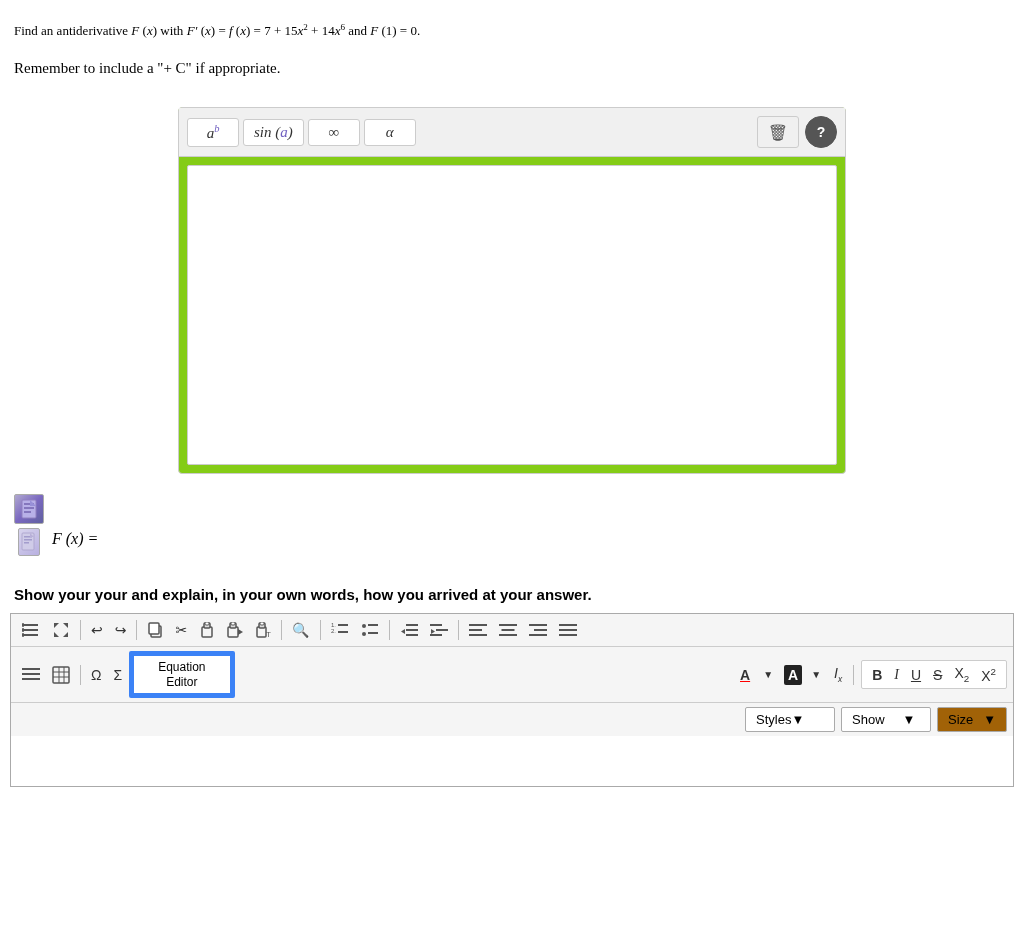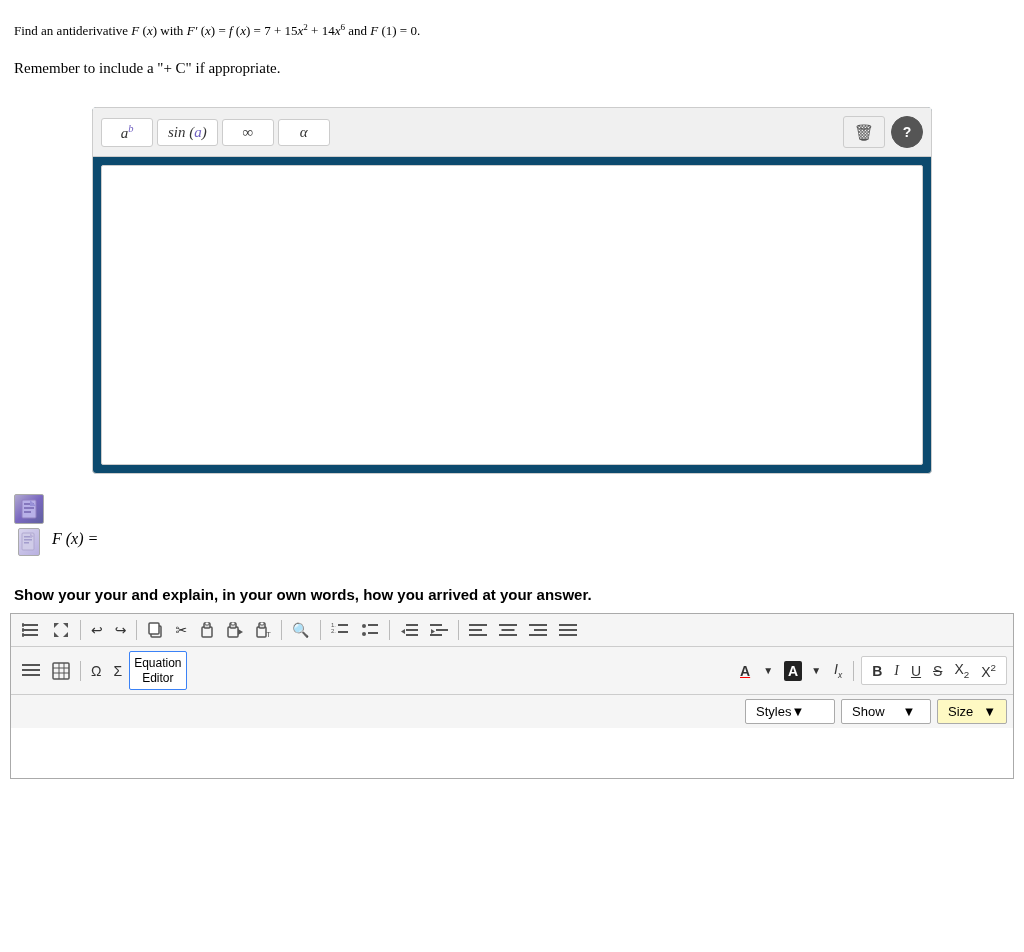--- a/index.html
+++ b/index.html
@@ -22,23 +22,23 @@
 
     .reminder-text {
       font-size: 15px;
       margin-bottom: 30px;
       padding-left: 4px;
     }
 
     
     .math-editor-container {
       margin: 0 auto 20px auto;
-      width: 840px;
+      width: 668px;
       border: 1px solid #ccc;
-      background: #0c4a6e;
+      background: #84cc16;
       border-radius: 4px;
     }
 
     .math-toolbar {
       display: flex;
       align-items: center;
       padding: 8px 8px;
       background: #f0f0f0;
       border-bottom: 1px solid #ccc;
       gap: 4px;
@@ -261,38 +261,38 @@
       font-size: 13px;
       font-family: Arial, sans-serif;
       gap: 18px;
       min-width: 90px;
     }
 
     .size-dropdown {
       display: flex;
       align-items: center;
       border: 1px solid #aaa;
-      background: #fef9c3;
+      background: #a16207;
       padding: 4px 8px 4px 10px;
       cursor: pointer;
       border-radius: 2px;
       font-size: 13px;
       font-family: Arial, sans-serif;
       gap: 10px;
       min-width: 70px;
     }
 
     
     .eq-editor-btn {
       display: flex;
       align-items: center;
       gap: 3px;
-      border: 1px solid #3b82f6;
-      background: #fff;
-      padding: 4px 4px;
+      border: 5px solid #3b82f6;
+      background: #fff;
+      padding: 4px 24px;
       cursor: pointer;
       border-radius: 2px;
       font-size: 13px;
       font-family: Arial, sans-serif;
     }
 
     
     sup { font-size: 0.7em; }
     sub { font-size: 0.7em; }
 

